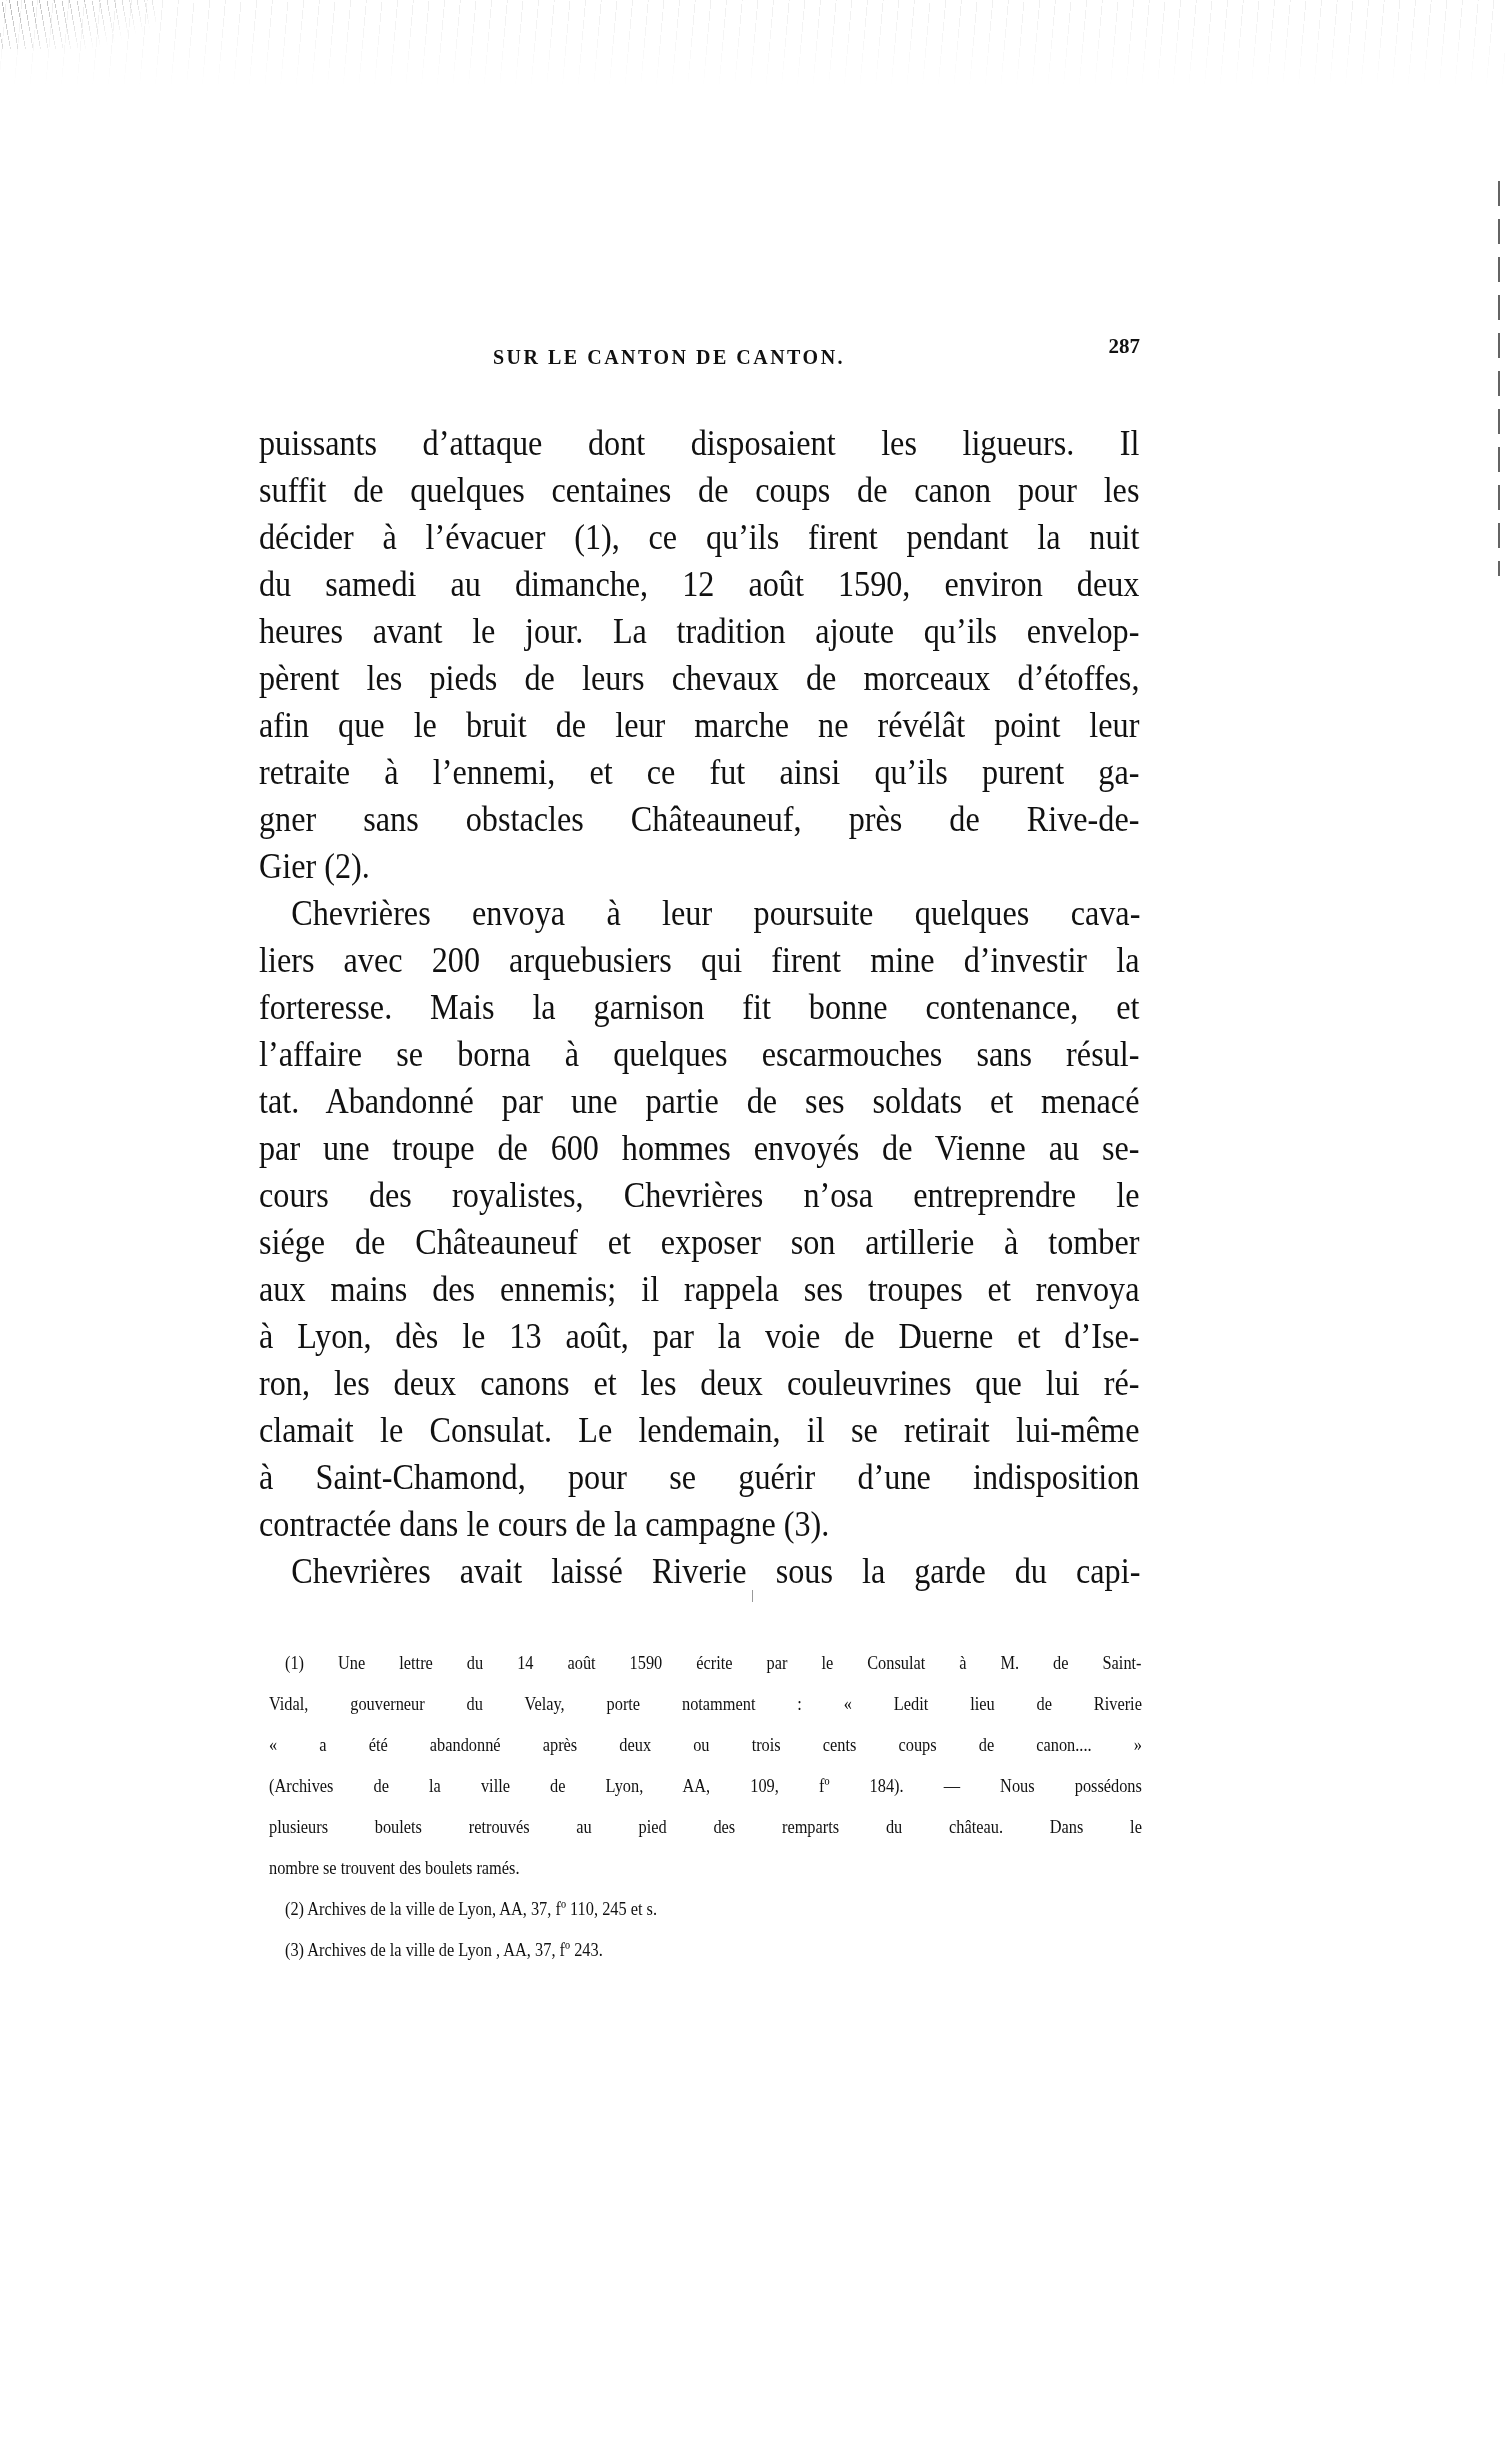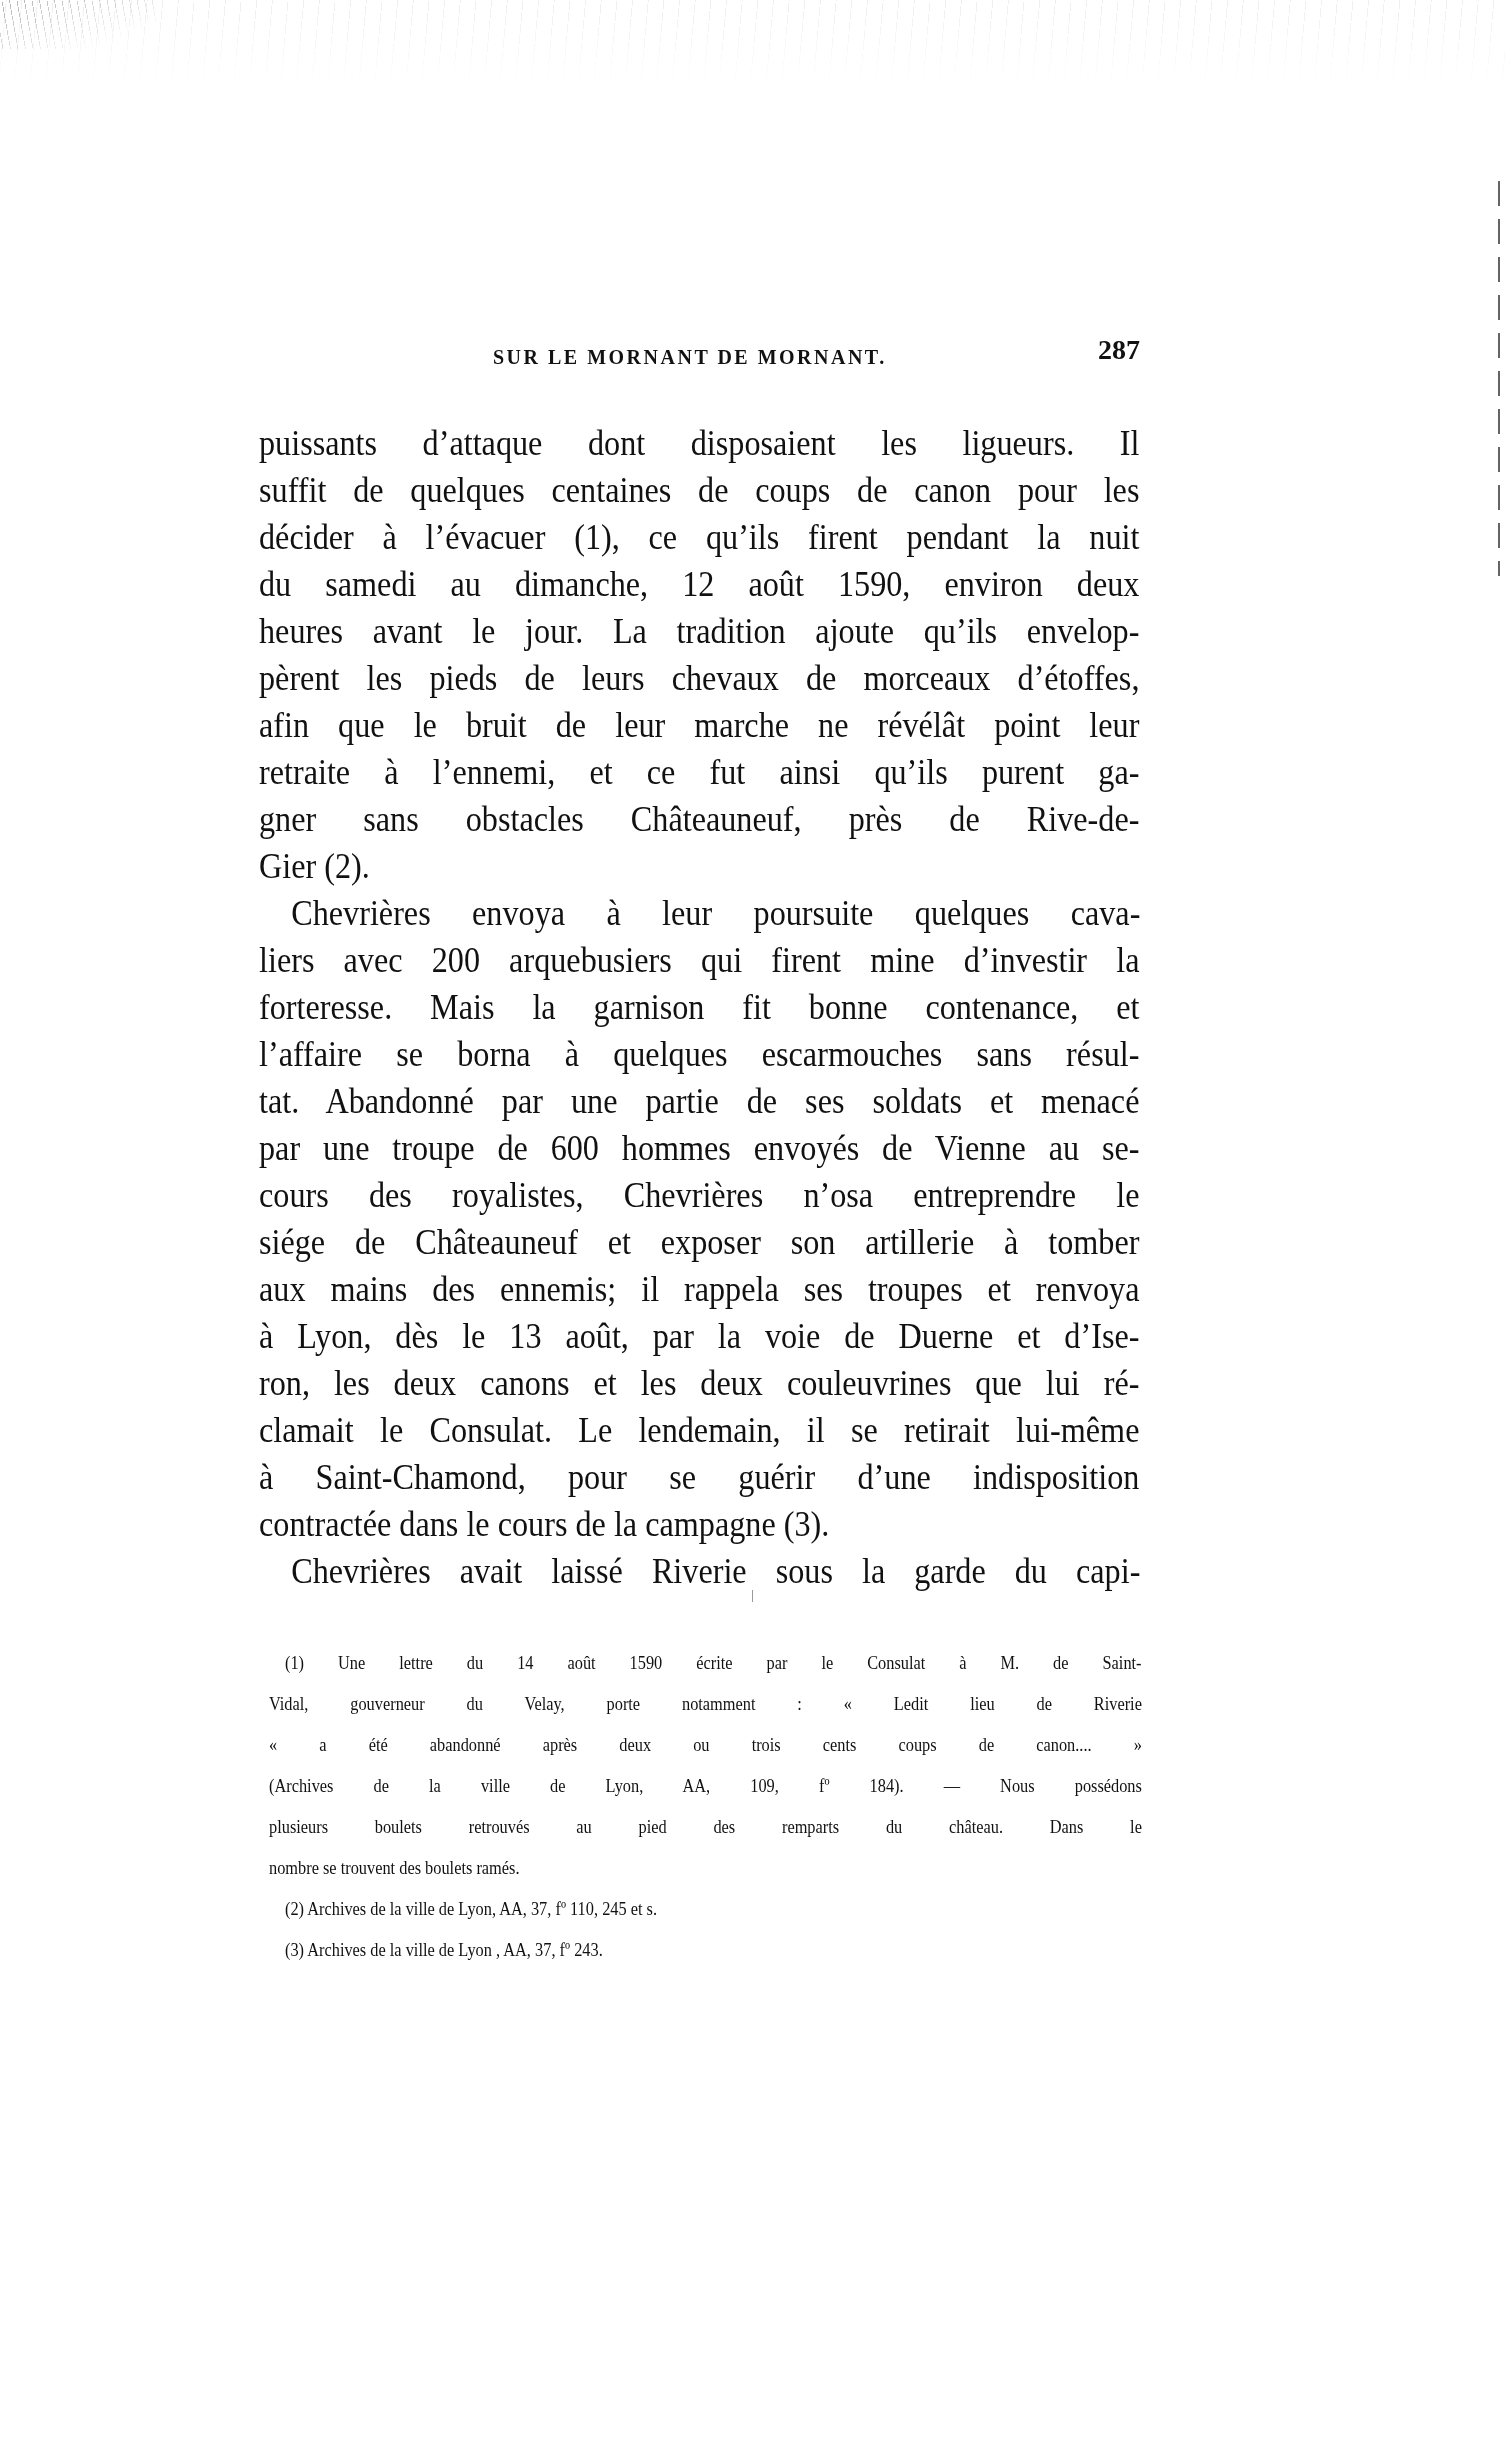--- a/index.html
+++ b/index.html
@@ -28,21 +28,21 @@
   .running-head {
     position: absolute; left: 259px; top: 339px; width: 881px; height: 33px;
     font-family: "Liberation Serif", serif;
   }
   .running-title {
     position: absolute; left: 234px; top: 6.6px;
     font-size: 20px; letter-spacing: 2.5px; font-weight: bold;
   }
   .page-number {
     position: absolute; right: 0; top: -5px;
-    font-size: 28px; font-weight: bold;
+    font-size: 21px; font-weight: bold;
   }
   .body-text {
     position: absolute; left: 259px; top: 396px; width: 881px;
     font-family: "Liberation Serif", serif;
     font-size: 35px; line-height: 47px; margin-top: 24px;
   }
   .line {
     display: block; white-space: nowrap; text-align: justify; text-align-last: justify;
     height: 47px; transform: scaleX(0.92); transform-origin: left center; width: 957px;
   }
@@ -63,21 +63,21 @@
 </style>
 </head>
 <body>
 
 <div class="page">
   <div class="noise-top"></div>
   <div class="noise-corner"></div>
   <div class="edge-right"></div>
 
   <div class="running-head">
-    <span class="running-title">SUR LE MORNANT DE MORNANT.</span>
+    <span class="running-title">SUR LE CANTON DE CANTON.</span>
     <span class="page-number">287</span>
   </div>
 
   <div class="body-text">
     <span class="line">puissants d’attaque dont disposaient les ligueurs. Il</span>
     <span class="line">suffit de quelques centaines de coups de canon pour les</span>
     <span class="line">décider à l’évacuer (1), ce qu’ils firent pendant la nuit</span>
     <span class="line">du samedi au dimanche, 12 août 1590, environ deux</span>
     <span class="line">heures avant le jour. La tradition ajoute qu’ils envelop-</span>
     <span class="line">pèrent les pieds de leurs chevaux de morceaux d’étoffes,</span>

